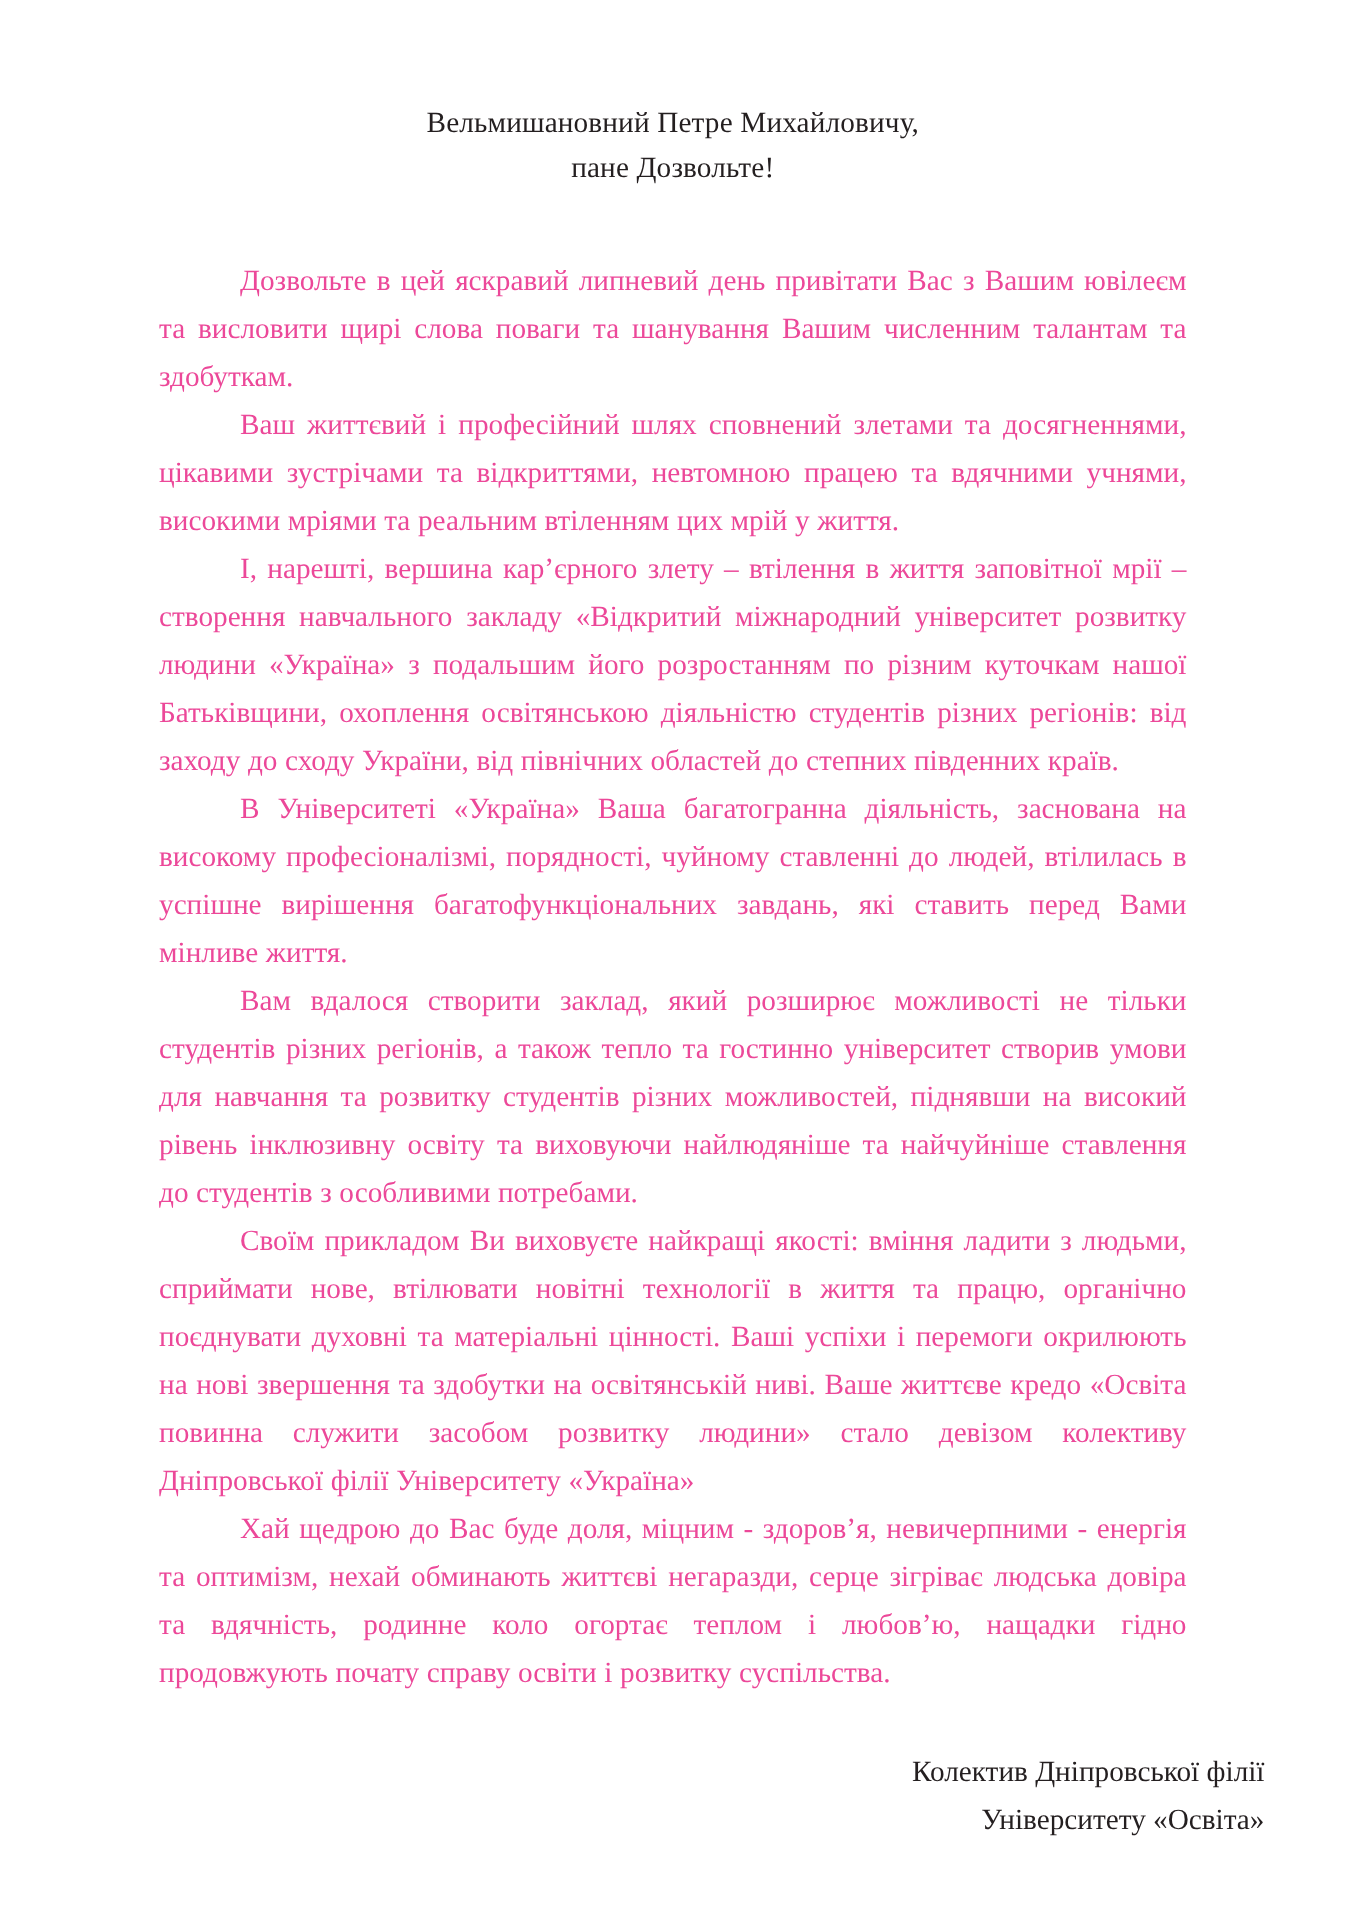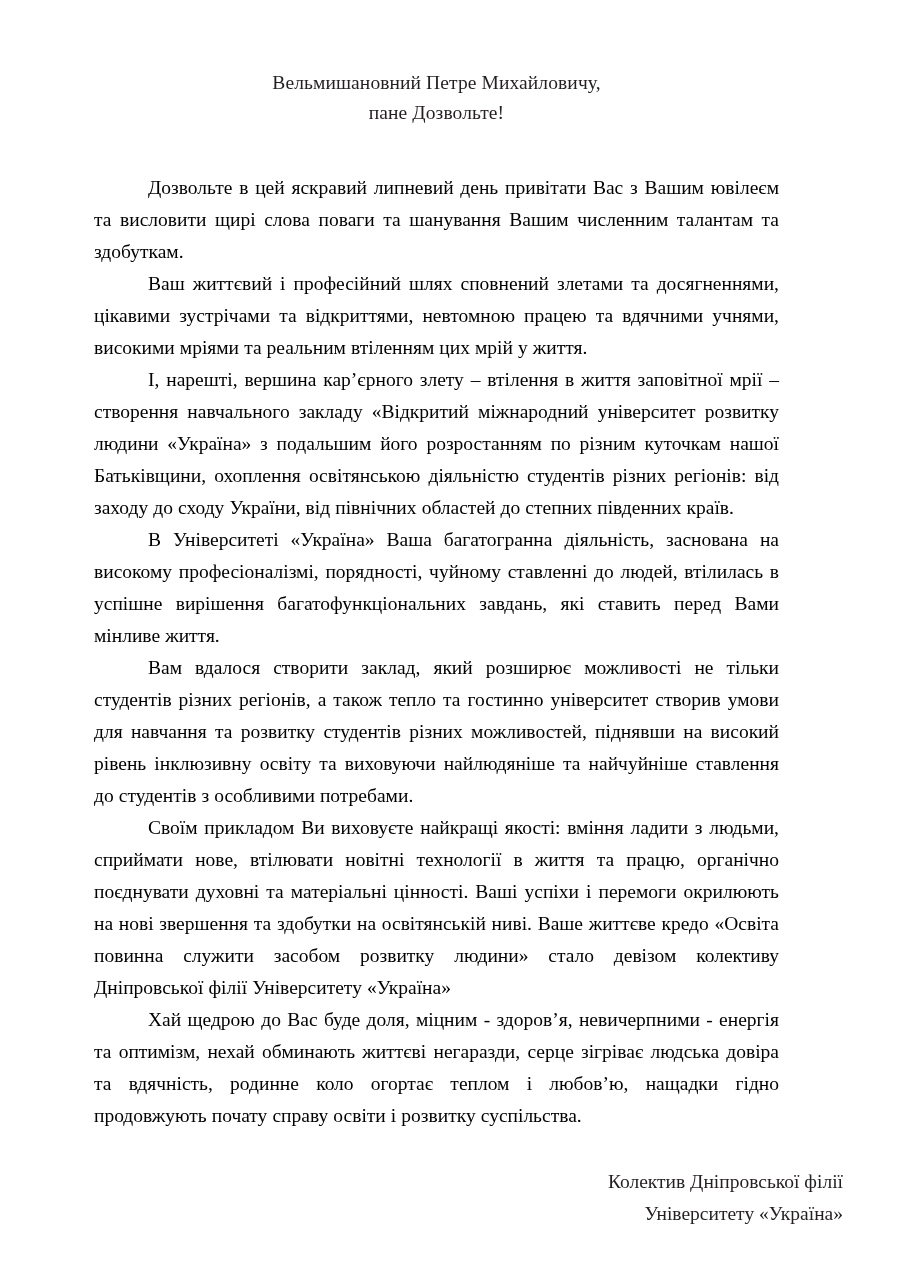--- a/index.html
+++ b/index.html
@@ -16,21 +16,21 @@
     background: #ffffff;
     margin: 0 auto;
     overflow: hidden;
     font-family: "Liberation Serif", "DejaVu Serif", serif;
     color: #231f20;
     box-sizing: border-box;
   }
 
   .content {
     position: absolute;
-    left: 94px;
+    left: 106px;
     top: 0;
     width: 685px;
   }
 
   .salutation {
     text-align: center;
     font-size: 19.5px;
     line-height: 30px;
     margin-top: 68px;
     color: #241f20;
@@ -44,21 +44,21 @@
   .body-block {
     margin-top: 44px;
   }
 
   p.para {
     margin: 0;
     font-size: 19.5px;
     line-height: 32px;
     text-align: justify;
     text-indent: 54px;
-    color: #000000;
+    color: #ec4899;
     
     word-spacing: 0.2px;
   }
 
   .signature {
     position: absolute;
     right: 62px;
     bottom: 50px;
     text-align: right;
     font-size: 19.5px;
@@ -90,16 +90,16 @@
       <p class="para">В Університеті «Україна» Ваша багатогранна діяльність, заснована на високому професіоналізмі, порядності, чуйному ставленні до людей, втілилась в  успішне вирішення багатофункціональних завдань, які ставить перед Вами мінливе життя.</p>
       <p class="para">Вам вдалося створити заклад, який розширює можливості не тільки студентів різних регіонів, а також тепло та гостинно університет створив умови для навчання та розвитку студентів різних можливостей, піднявши на високий рівень інклюзивну освіту та виховуючи найлюдяніше та найчуйніше ставлення до студентів з особливими потребами.</p>
       <p class="para">Своїм прикладом Ви виховуєте найкращі якості: вміння ладити з людьми, сприймати нове, втілювати новітні технології в життя та працю, органічно поєднувати духовні та матеріальні цінності. Ваші успіхи і перемоги окрилюють на нові звершення та здобутки на освітянській ниві. Ваше життєве кредо «Освіта повинна служити засобом розвитку людини» стало девізом колективу Дніпровської філії Університету «Україна»</p>
       <p class="para">Хай щедрою до Вас буде доля, міцним - здоров’я, невичерпними - енергія та оптимізм, нехай обминають життєві негаразди, серце зігріває людська довіра та вдячність, родинне коло огортає теплом і любов’ю, нащадки гідно продовжують почату справу освіти і розвитку суспільства.</p>
     </div>
 
   </div>
 
   <div class="signature">
     <span class="line">Колектив Дніпровської філії</span>
-    <span class="line">Університету «Україна»</span>
+    <span class="line">Університету «Освіта»</span>
   </div>
 
 </div>
 
 </body></html>

